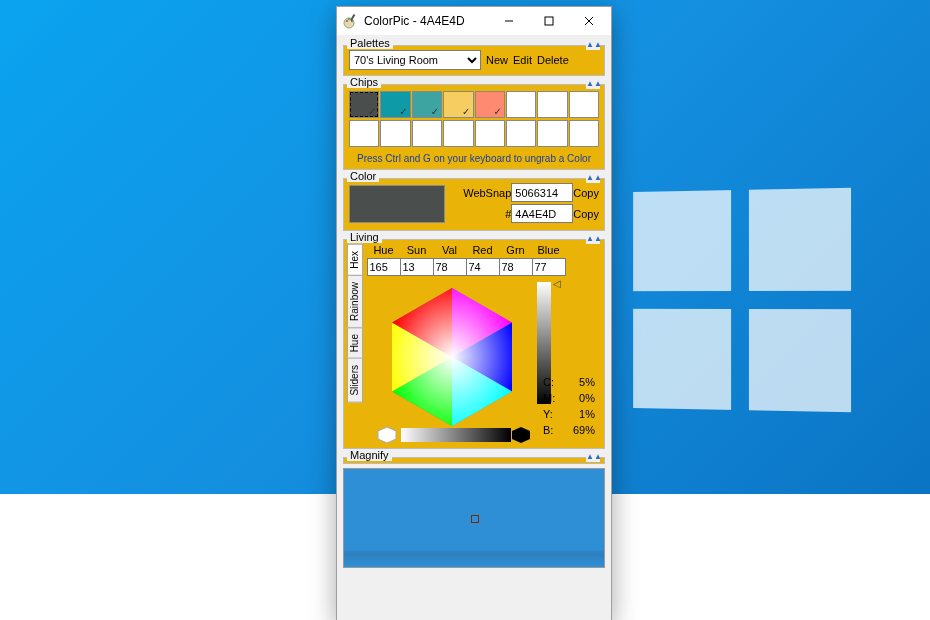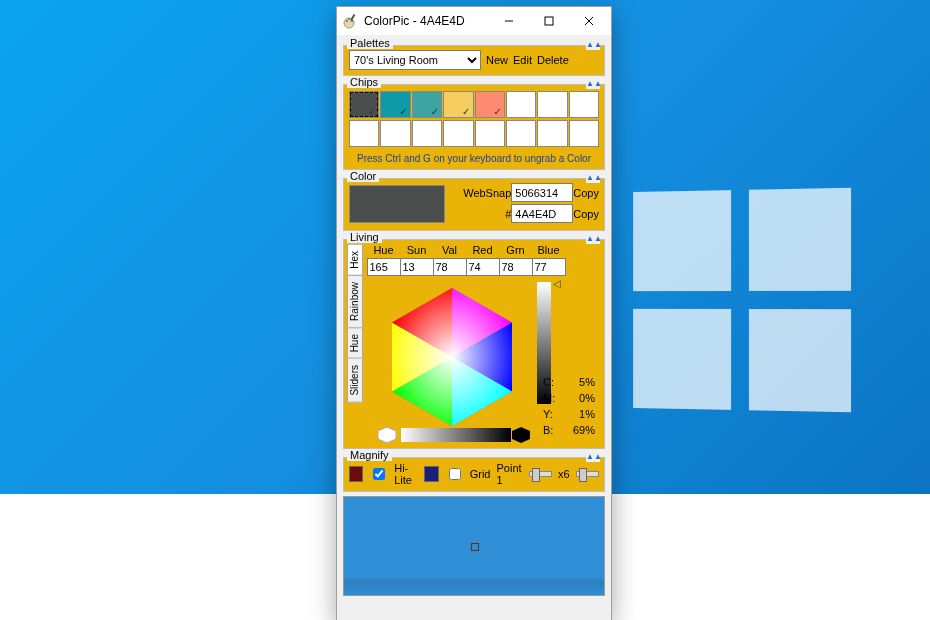--- a/index.html
+++ b/index.html
@@ -268,36 +268,20 @@
           </div>
         </div>
       </div>
 
       <div class="section" style="padding:2px 5px 3px 5px;">
         <span class="section-label">Magnify</span>
         <div class="arrows">
             <span>▲</span>
             <span>▲</span>
           </div>
-        <div class="magline">
-          <span class="mchip" id="mchipA" style="background: rgb(107, 11, 11);"></span>
-          <input type="checkbox" class="mcheck" checked="" style="">
-          <span class="maglabel">Hi-Lite</span>
-          <span class="mchip" id="mchipB" style="background: rgb(26, 31, 122);"></span>
-          <input type="checkbox" class="mcheck" style="">
-          <span class="maglabel">Grid</span>
-          <span class="maglabel">Point 1</span>
-          <div class="slider">
-              <div class="thumb"></div>
-            </div>
-          <span class="maglabel">x6</span>
-          <div class="slider">
-              <div class="thumb"></div>
-            </div>
-        </div>
       </div>
 
       <div class="magview">
           <div class="sq"></div>
         </div>
     </div>
   </div>
 </div>
 
 </body></html>

